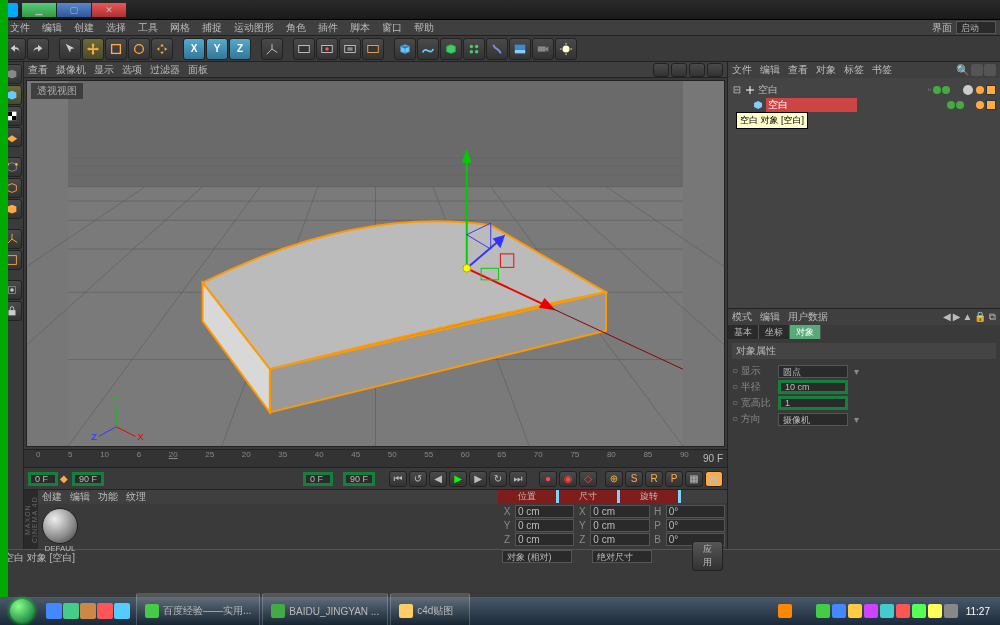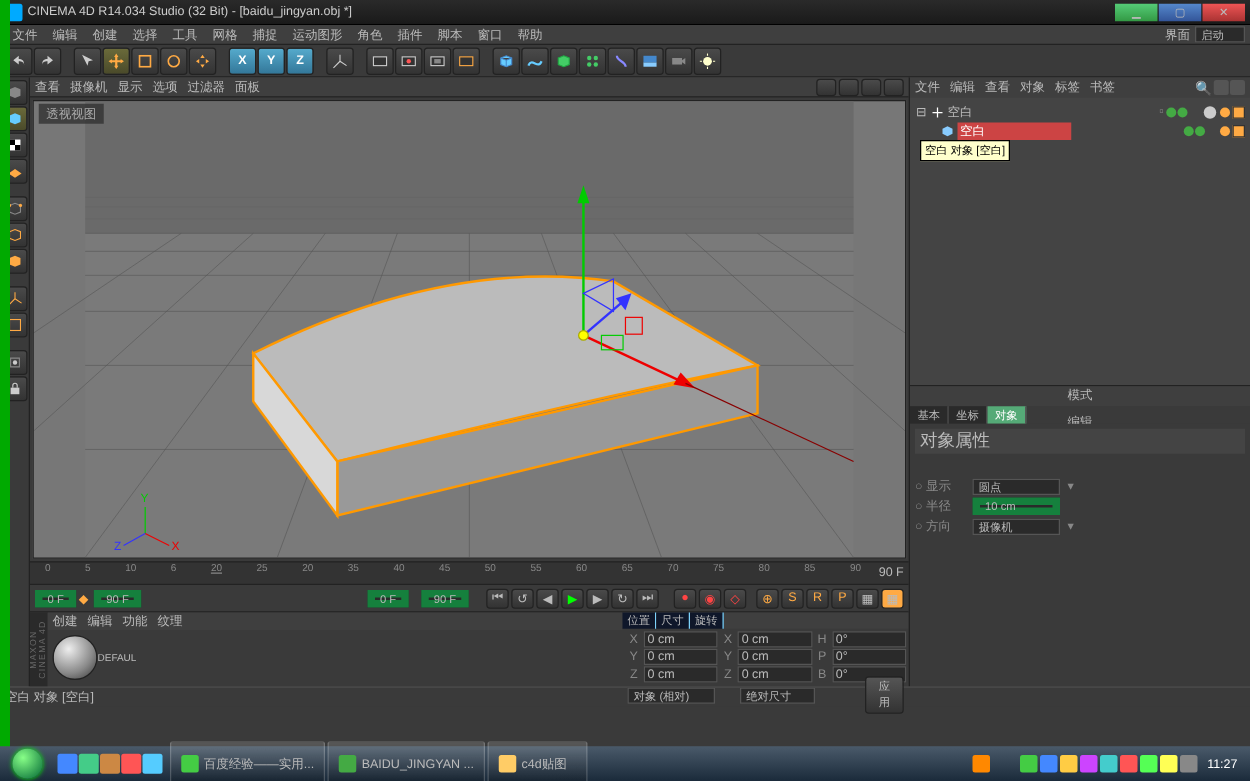--- a/index.html
+++ b/index.html
@@ -39,31 +39,31 @@
 .vtab { font-size:10px; cursor:pointer; }
 
 .viewport { flex:1; position:relative; background:#777; margin:2px; border:1px solid #222; overflow:hidden; }
 .vplabel { position:absolute; top:2px; left:4px; background:rgba(50,50,50,.8); padding:1px 6px; font-size:10px; color:#aaa; }
 
 .timeline { height:18px; background:#333; display:flex; align-items:center; padding:0 4px; font-size:9px; border-top:1px solid #222; }
 .timeline .tick { flex:1; position:relative; height:100%; }
 .timeline .marker { position:absolute; left:0; top:0; width:8px; height:100%; background:#0a0; }
 
 .playbar { height:22px; background:#3a3a3a; display:flex; align-items:center; padding:0 4px; gap:2px; border-top:1px solid #222; }
-.field { background:#2a2a2a; border:6px solid #15803d; padding:0 4px; min-width:30px; height:14px; font-size:9px; display:flex; align-items:center; }
+.field { background:#2a2a2a; border:3px solid #15803d; padding:0 4px; min-width:30px; height:14px; font-size:9px; display:flex; align-items:center; }
 
 .bottompanel { height:60px; background:#3a3a3a; display:flex; border-top:1px solid #222; }
 .matpanel { width:460px; display:flex; flex-direction:column; }
 .mattabs { height:14px; display:flex; gap:8px; padding:0 4px; background:#3f3f3f; }
 .matslot { display:flex; align-items:center; padding:4px; gap:4px; }
 .matball { width:36px; height:36px; border-radius:50%; background:radial-gradient(circle at 35% 30%,#eee,#888 60%,#333); border:1px solid #222; }
 
 .coordpanel { flex:1; display:flex; flex-direction:column; }
 .coordtabs { height:14px; display:flex; background:#3f3f3f; }
-.coordtab { padding:0 4px; background:#0f172a; border-right:1px solid #7dd3fc; font-size:9px; display:flex; align-items:center; }
+.coordtab { padding:0 20px; background:#7f1d1d; border-right:3px solid #7dd3fc; font-size:9px; display:flex; align-items:center; }
 .coordgrid { flex:1; display:grid; grid-template-columns:14px 1fr 14px 1fr 14px 1fr; grid-template-rows:repeat(3,1fr); gap:1px; padding:2px; font-size:9px; align-items:center; }
 .coordgrid .lbl { text-align:center; color:#888; }
 .coordgrid .val { background:#2a2a2a; border:1px solid #555; padding:0 2px; height:13px; display:flex; align-items:center; }
 .coordfoot { height:16px; display:flex; gap:20px; padding:2px 4px; align-items:center; }
 
 .rightcol { width:327px; display:flex; flex-direction:column; background:#3a3a3a; border-left:1px solid #222; }
 .objtabs { height:16px; display:flex; gap:8px; padding:0 4px; background:#3f3f3f; align-items:center; }
 .objicons { display:flex; gap:1px; margin-left:auto; }
 .objicons .ib { width:12px; height:12px; background:#555; border-radius:2px; }
 .objtree { height:230px; background:#444; padding:4px; overflow:auto; position:relative; }
@@ -71,30 +71,30 @@
 .treeitem .exp { width:10px; text-align:center; cursor:pointer; }
 .treeitem .ticon { width:12px; height:12px; display:flex; align-items:center; justify-content:center; }
 .treeitem .name { flex:1; }
 .treeitem .dots { display:flex; gap:1px; }
 .dot { width:8px; height:8px; border-radius:50%; }
 .dot.g { background:#4a4; } .dot.o { background:#fa4; }
 .chk { width:10px; height:10px; background:#fa4; border:1px solid #333; }
 .tooltip { position:absolute; background:#ffc; color:#000; border:1px solid #000; padding:1px 3px; font-size:9px; left:8px; top:34px; }
 
 .attrpanel { flex:1; display:flex; flex-direction:column; border-top:1px solid #222; }
-.attrhead { height:16px; display:flex; align-items:center; gap:8px; padding:0 4px; background:#3f3f3f;flex-direction:column; }
+.attrhead { height:16px; display:flex; align-items:center; gap:8px; padding:0 4px; background:#3f3f3f; }
 .attrhead .icons { margin-left:auto; display:flex; gap:2px; }
 .attrtitle { height:16px; display:flex; align-items:center; gap:4px; padding:0 4px; background:#444; }
 .attrtabs { height:14px; display:flex; }
 .atab { padding:0 6px; background:#2a2a2a; font-size:9px; display:flex; align-items:center; border-right:1px solid #555; }
 .atab.active { background:#5a7; color:#fff; }
 .attrbody { flex:1; padding:4px; background:#3a3a3a; }
 .attrrow { display:flex; align-items:center; gap:6px; height:16px; font-size:9px; }
 .attrrow .albl { width:40px; color:#888; }
-.attrsection { background:#444; padding:1px 4px; font-size:14px; margin-bottom:18px; }
+.attrsection { background:#444; padding:1px 4px; font-size:10px; margin-bottom:4px; }
 
 
 .statusbar { height:16px; background:#3a3a3a; border-top:1px solid #555; display:flex; align-items:center; padding:0 4px; font-size:10px; }
 
 
 .taskbar { position:absolute; bottom:0; left:0; right:0; height:28px; background:linear-gradient(#4a5a6a,#1a2a3a); display:flex; align-items:center; padding:0 4px; gap:2px; }
 .startbtn { width:36px; height:28px; display:flex; align-items:center; justify-content:center; }
 .orb { width:24px; height:24px; border-radius:50%; background:radial-gradient(circle at 35% 30%,#8f8,#063); box-shadow:0 0 4px #0f0; }
 .taskitem { height:36px; padding:0 8px; background:linear-gradient(rgba(255,255,255,.15),rgba(0,0,0,.2)); border:1px solid rgba(255,255,255,.2); border-radius:2px; display:flex; align-items:center; gap:4px; font-size:10px; color:#fff; cursor:pointer; min-width:100px; }
 .taskitem .ti { width:14px; height:14px; background:#48f; border-radius:2px; }
@@ -102,21 +102,20 @@
 .trayicon { width:14px; height:14px; border-radius:2px; }
 .clock { color:#fff; font-size:10px; padding:0 6px; }
 
 .btn { background:linear-gradient(#555,#333); border:1px solid #222; border-radius:3px; padding:1px 10px; font-size:9px; cursor:pointer; }
 </style>
 </head>
 <body>
 
 <div class="titlebar">
   <div class="icon"></div>
-  <div class="title">CINEMA 4D R14.034 Studio (32 Bit) - [baidu_jingyan.obj *]</div>
   <div class="winbtns">
     <div class="winbtn min">▁</div>
     <div class="winbtn max">▢</div>
     <div class="winbtn close">✕</div>
   </div>
 </div>
 
 <div class="menubar">
   <span class="menuitem">文件</span>
   <span class="menuitem">编辑</span>
@@ -502,21 +501,21 @@
 
       <div style="width:14px;background:#2a2a2a;writing-mode:vertical-rl;transform:rotate(180deg);text-align:center;font-size:7px;color:#666;letter-spacing:1px">MAXON CINEMA 4D</div>
       <div class="matpanel">
         <div class="mattabs">
           <span>创建</span>
           <span>编辑</span>
           <span>功能</span>
           <span>纹理</span>
         </div>
         <div class="matslot">
-          <div style="display:flex;flex-direction:row;align-items:center">
+          <div style="display:flex;flex-direction:column;align-items:center">
             <div class="matball"></div>
             <span style="font-size:8px">DEFAUL</span>
           </div>
         </div>
       </div>
       <div class="coordpanel">
         <div class="coordtabs">
           <div class="coordtab">位置</div>
           <div class="coordtab">尺寸</div>
           <div class="coordtab">旋转</div>
@@ -635,20 +634,24 @@
             <div class="attrrow">
               <div class="albl">○ 显示</div>
               <div class="dropdown" style="min-width: 70px;">圆点</div>
               <span style="color: rgb(136, 136, 136);"> ▾</span>
             </div>
             <div class="attrrow">
               <div class="albl">○ 半径</div>
               <div class="field" style="min-width: 70px;">10 cm</div>
             </div>
             <div class="attrrow">
+              <div class="albl">○ 宽高比</div>
+              <div class="field" style="min-width: 70px;">1</div>
+            </div>
+            <div class="attrrow">
               <div class="albl">○ 方向</div>
               <div class="dropdown" style="min-width: 70px;">摄像机</div>
               <span style="color: rgb(136, 136, 136);"> ▾</span>
             </div>
           </div>
       </div>
     </div>
   </div>
 </div>
 

